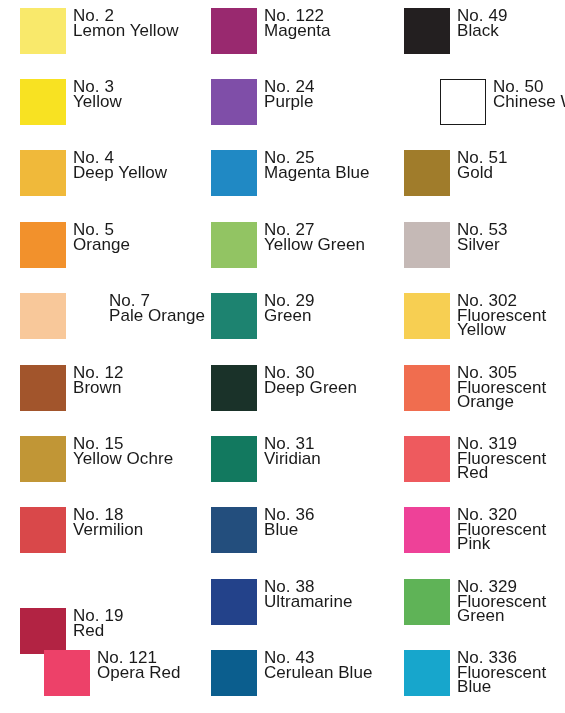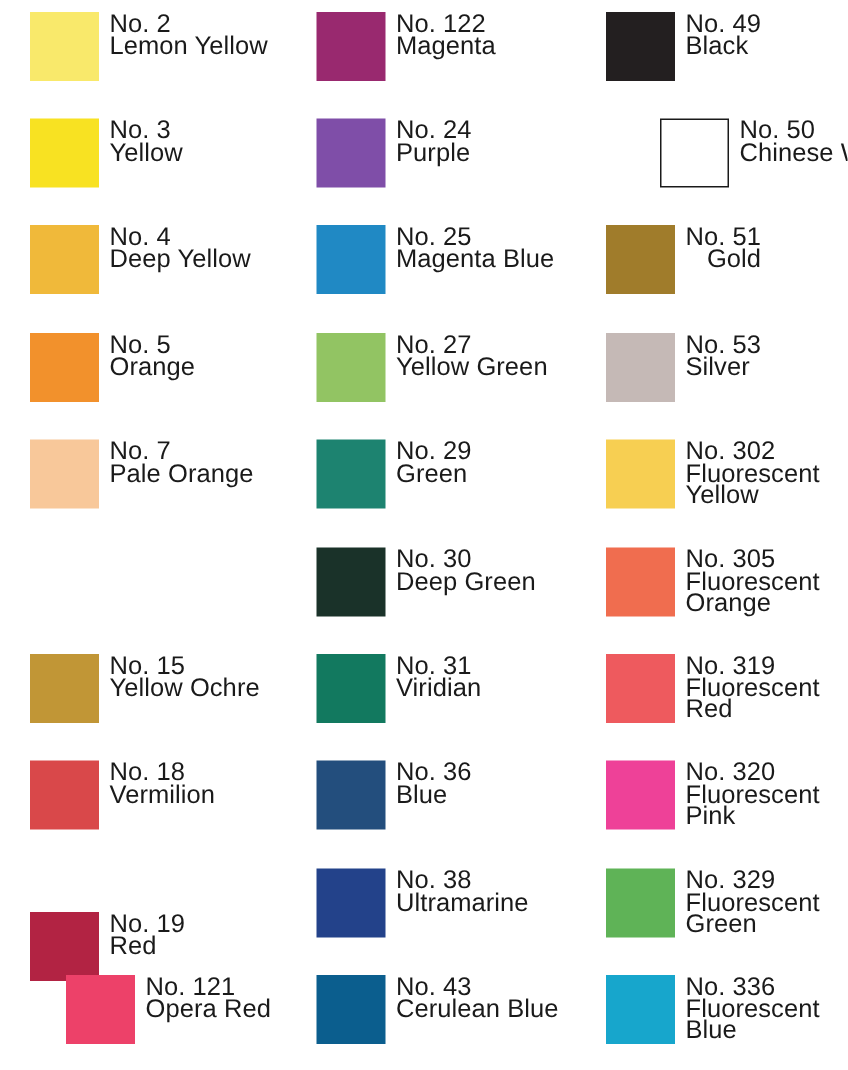--- a/index.html
+++ b/index.html
@@ -84,26 +84,35 @@
     </div>
     <div class="swatch-entry" style="left: 20px; top: 222px;">
       <div class="swatch-chip" style="background: rgb(242, 145, 44);"></div>
       <div class="swatch-text">
         <span class="swatch-code">No. 5</span>
         <span class="swatch-name">
           <span class="nline">Orange</span>
         </span>
       </div>
     </div>
-    <div class="swatch-entry" style="left: 20px; top: 293px;">
+    <div class="swatch-entry" style="left: 20px; top: 293px; gap: 36px;">
       <div class="swatch-chip" style="background: rgb(248, 200, 154);"></div>
       <div class="swatch-text">
         <span class="swatch-code">No. 7</span>
         <span class="swatch-name">
           <span class="nline">Pale Orange</span>
+        </span>
+      </div>
+    </div>
+    <div class="swatch-entry" style="left: 20px; top: 365px;">
+      <div class="swatch-chip" style="background: rgb(162, 85, 44);"></div>
+      <div class="swatch-text">
+        <span class="swatch-code">No. 12</span>
+        <span class="swatch-name">
+          <span class="nline">Brown</span>
         </span>
       </div>
     </div>
     <div class="swatch-entry" style="left: 20px; top: 436px;">
       <div class="swatch-chip" style="background: rgb(193, 150, 54);"></div>
       <div class="swatch-text">
         <span class="swatch-code">No. 15</span>
         <span class="swatch-name">
           <span class="nline">Yellow Ochre</span>
         </span>
@@ -237,21 +246,21 @@
     </div>
     <div class="swatch-entry" style="left: 404px; top: 79px; padding-left: 36px;">
       <div class="swatch-chip outlined" style="background: rgb(255, 255, 255); width: 46px; height: 46px;"></div>
       <div class="swatch-text">
         <span class="swatch-code">No. 50</span>
         <span class="swatch-name">
           <span class="nline">Chinese White</span>
         </span>
       </div>
     </div>
-    <div class="swatch-entry" style="left: 404px; top: 150px; text-align: right;">
+    <div class="swatch-entry" style="left: 404px; top: 150px;">
       <div class="swatch-chip" style="background: rgb(160, 124, 43);"></div>
       <div class="swatch-text">
         <span class="swatch-code">No. 51</span>
         <span class="swatch-name">
           <span class="nline">Gold</span>
         </span>
       </div>
     </div>
     <div class="swatch-entry" style="left: 404px; top: 222px;">
       <div class="swatch-chip" style="background: rgb(197, 185, 182);"></div>

